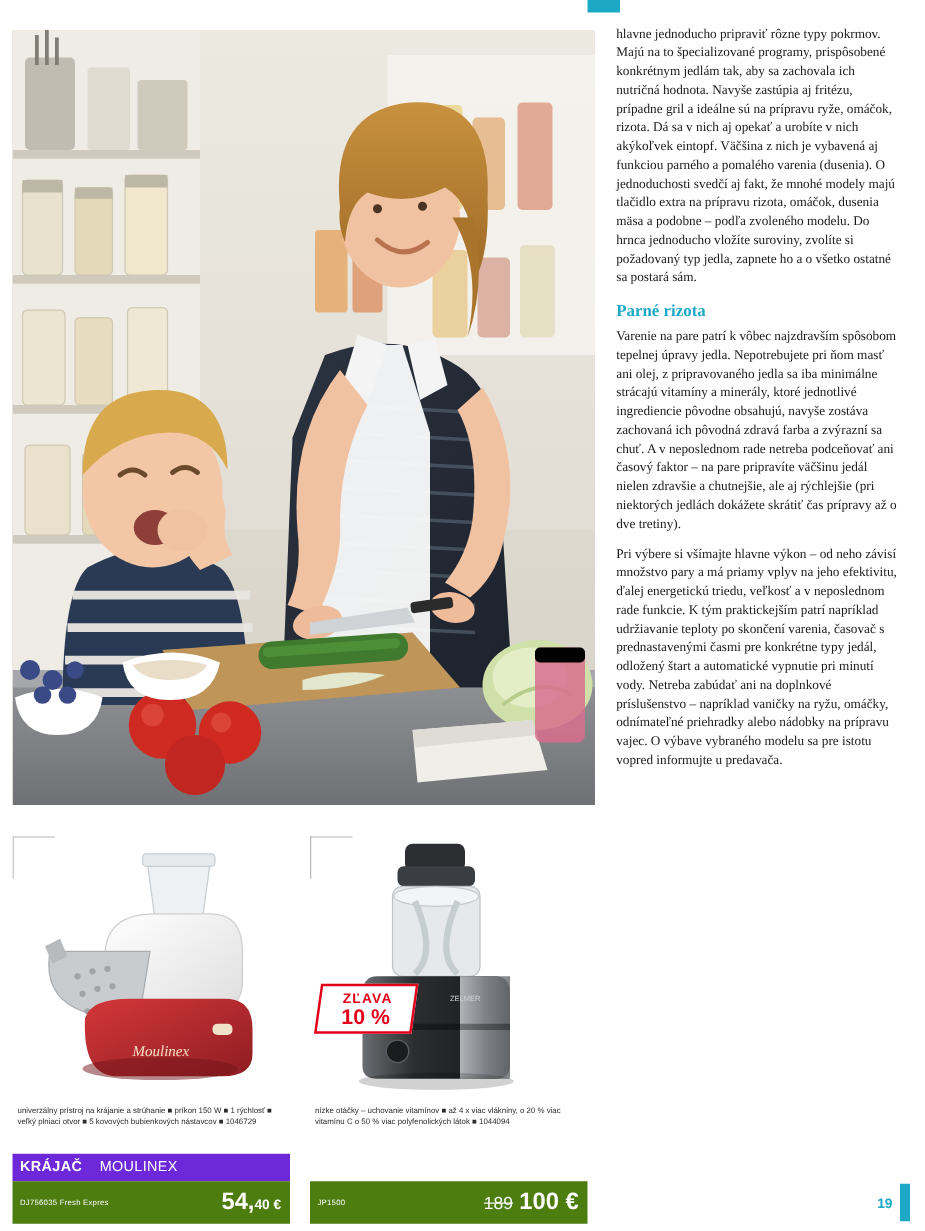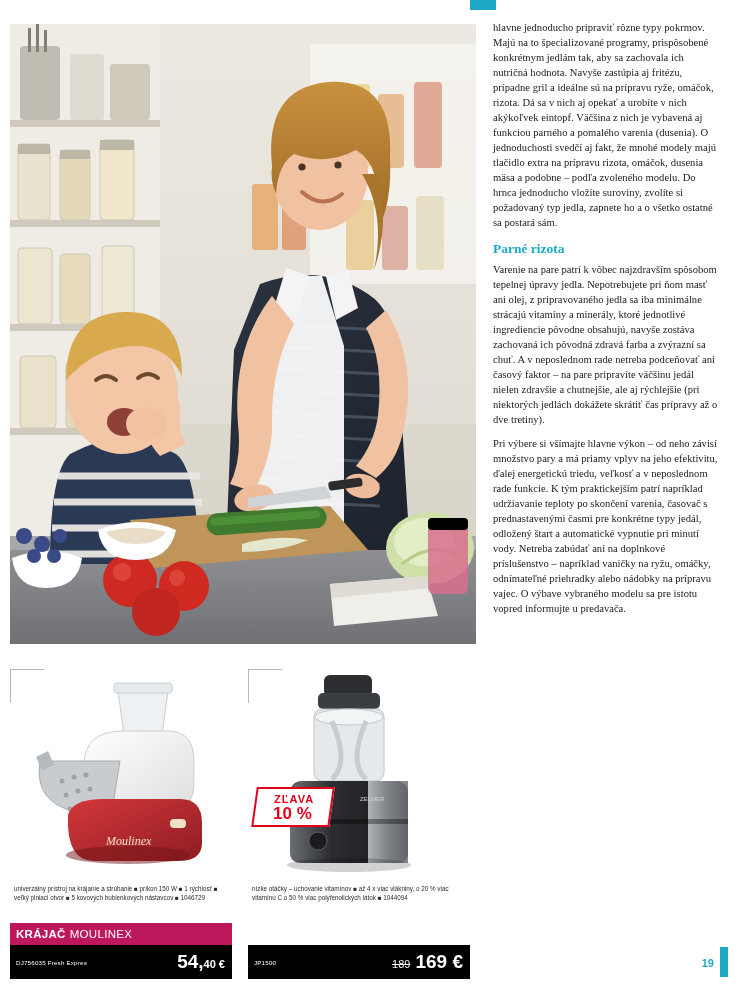--- a/index.html
+++ b/index.html
@@ -51,39 +51,40 @@
   }
 
   .spec {
     position:absolute; left:0; top:215px; width:222px;
     font-size:6.3px; line-height:1.5; color:#2b2b2b;
     padding:0 4px 0 4px;
   }
 
   .label-bar {
     position:absolute; left:0; bottom:34px; width:222px; height:22px;
-    background:#be185d;
+    background:#6d28d9;
     color:#ffffff;
     font-size:11.5px; font-weight:bold;
     letter-spacing:.3px;
     display:flex; align-items:center;
     padding-left:6px;
+    gap:10px;
   }
   .label-bar .brand { font-weight:normal; margin-left:4px; }
   .price-bar {
     position:absolute; left:0; bottom:0; width:222px; height:34px;
-    background:#000000;
+    background:#4d7c0f;
     color:#ffffff;
     display:flex; align-items:center; justify-content:space-between;
     padding:0 7px 0 6px;
   }
   .price-bar .code { font-size:6.2px; letter-spacing:.2px; }
   .price-wrap { display:flex; align-items:baseline; }
   .price-old {
-    font-size:11px; text-decoration:line-through; margin-right:5px; opacity:.95;
+    font-size:14px; text-decoration:line-through; margin-right:5px; opacity:.95;
   }
   .price-main { font-size:19px; font-weight:bold; }
   .price-cents { font-size:11px; font-weight:bold; }
 
   
   .badge {
     position:absolute; left:6px; top:118px;
     width:78px; height:40px;
     background:#ffffff; border:2px solid #e2001a;
     transform:skewX(-8deg);
@@ -407,21 +408,21 @@
         </div>
       </div>
 
       <div class="spec">nízke otáčky – uchovanie vitamínov ■ až 4 x viac vlákniny, o 20 % viac vitamínu C o 50 % viac polyfenolických látok ■ 1044094</div>
 
 
       <div class="price-bar">
         <span class="code">JP1500</span>
         <span class="price-wrap">
           <span class="price-old">189</span>
-          <span class="price-main">169 €</span>
+          <span class="price-main">100 €</span>
         </span>
       </div>
     </div>
 
   </div>
 </div>
 
 <div class="right-col">
   <div class="body-text">
     <p>hlavne jednoducho pripraviť rôzne typy pokrmov. Majú na to špecializované programy, prispôsobené konkrétnym jedlám tak, aby sa zachovala ich nutričná hodnota. Navyše zastúpia aj fritézu, prípadne gril a ideálne sú na prípravu ryže, omáčok, rizota. Dá sa v nich aj opekať a urobíte v nich akýkoľvek eintopf. Väčšina z nich je vybavená aj funkciou parného a pomalého varenia (dusenia). O jednoduchosti svedčí aj fakt, že mnohé modely majú tlačidlo extra na prípravu rizota, omáčok, dusenia mäsa a podobne – podľa zvoleného modelu. Do hrnca jednoducho vložíte suroviny, zvolíte si požadovaný typ jedla, zapnete ho a o všetko ostatné sa postará sám.</p>

